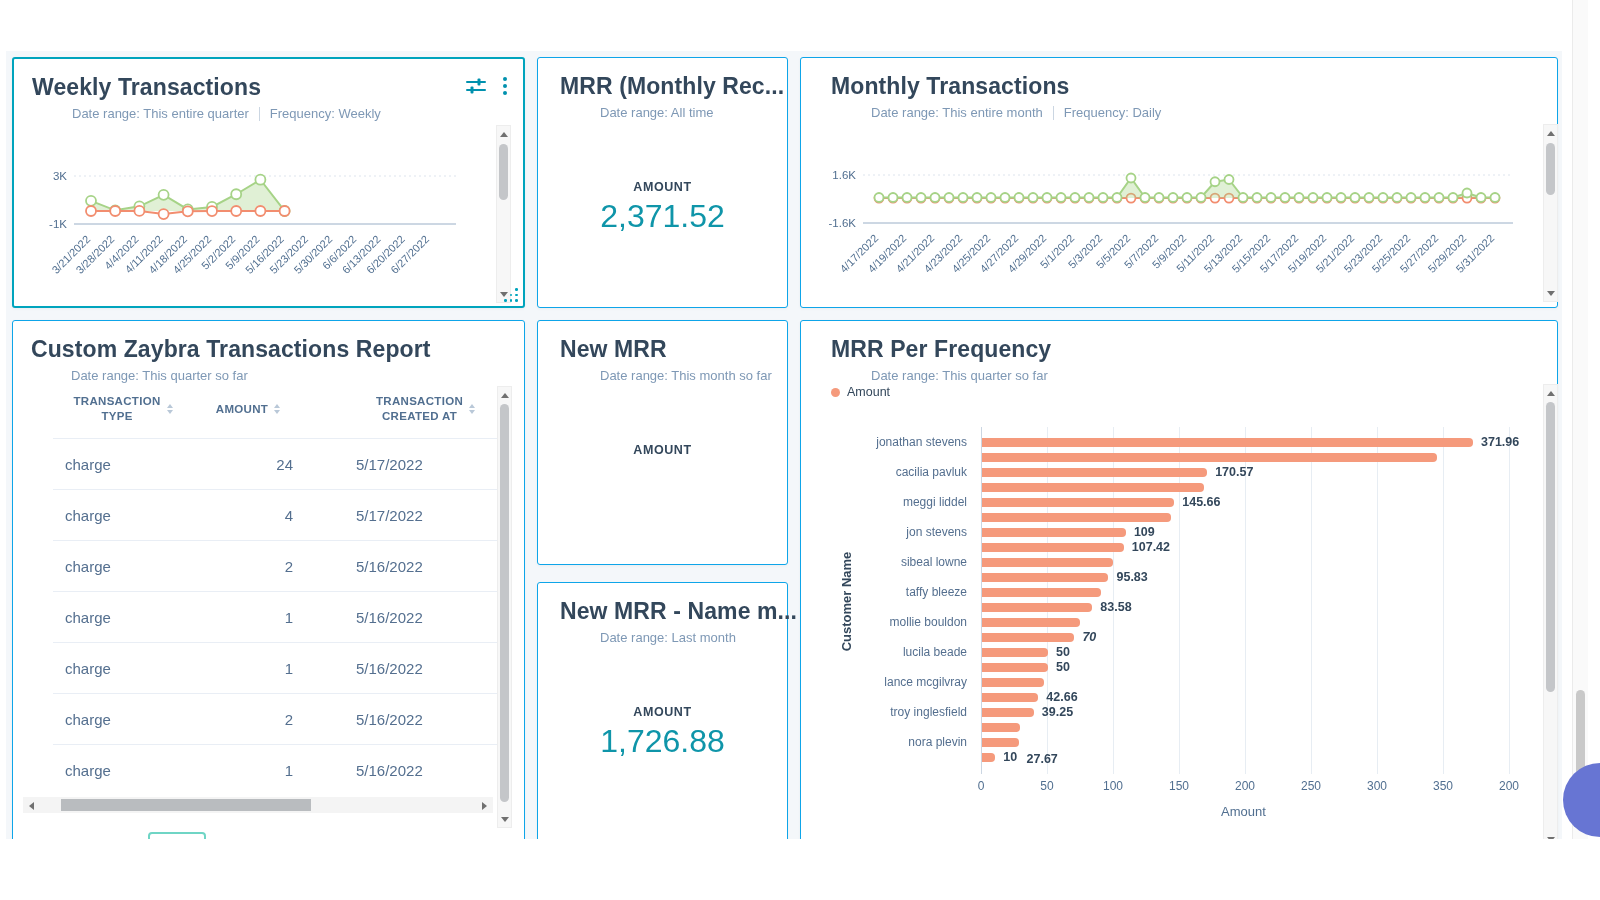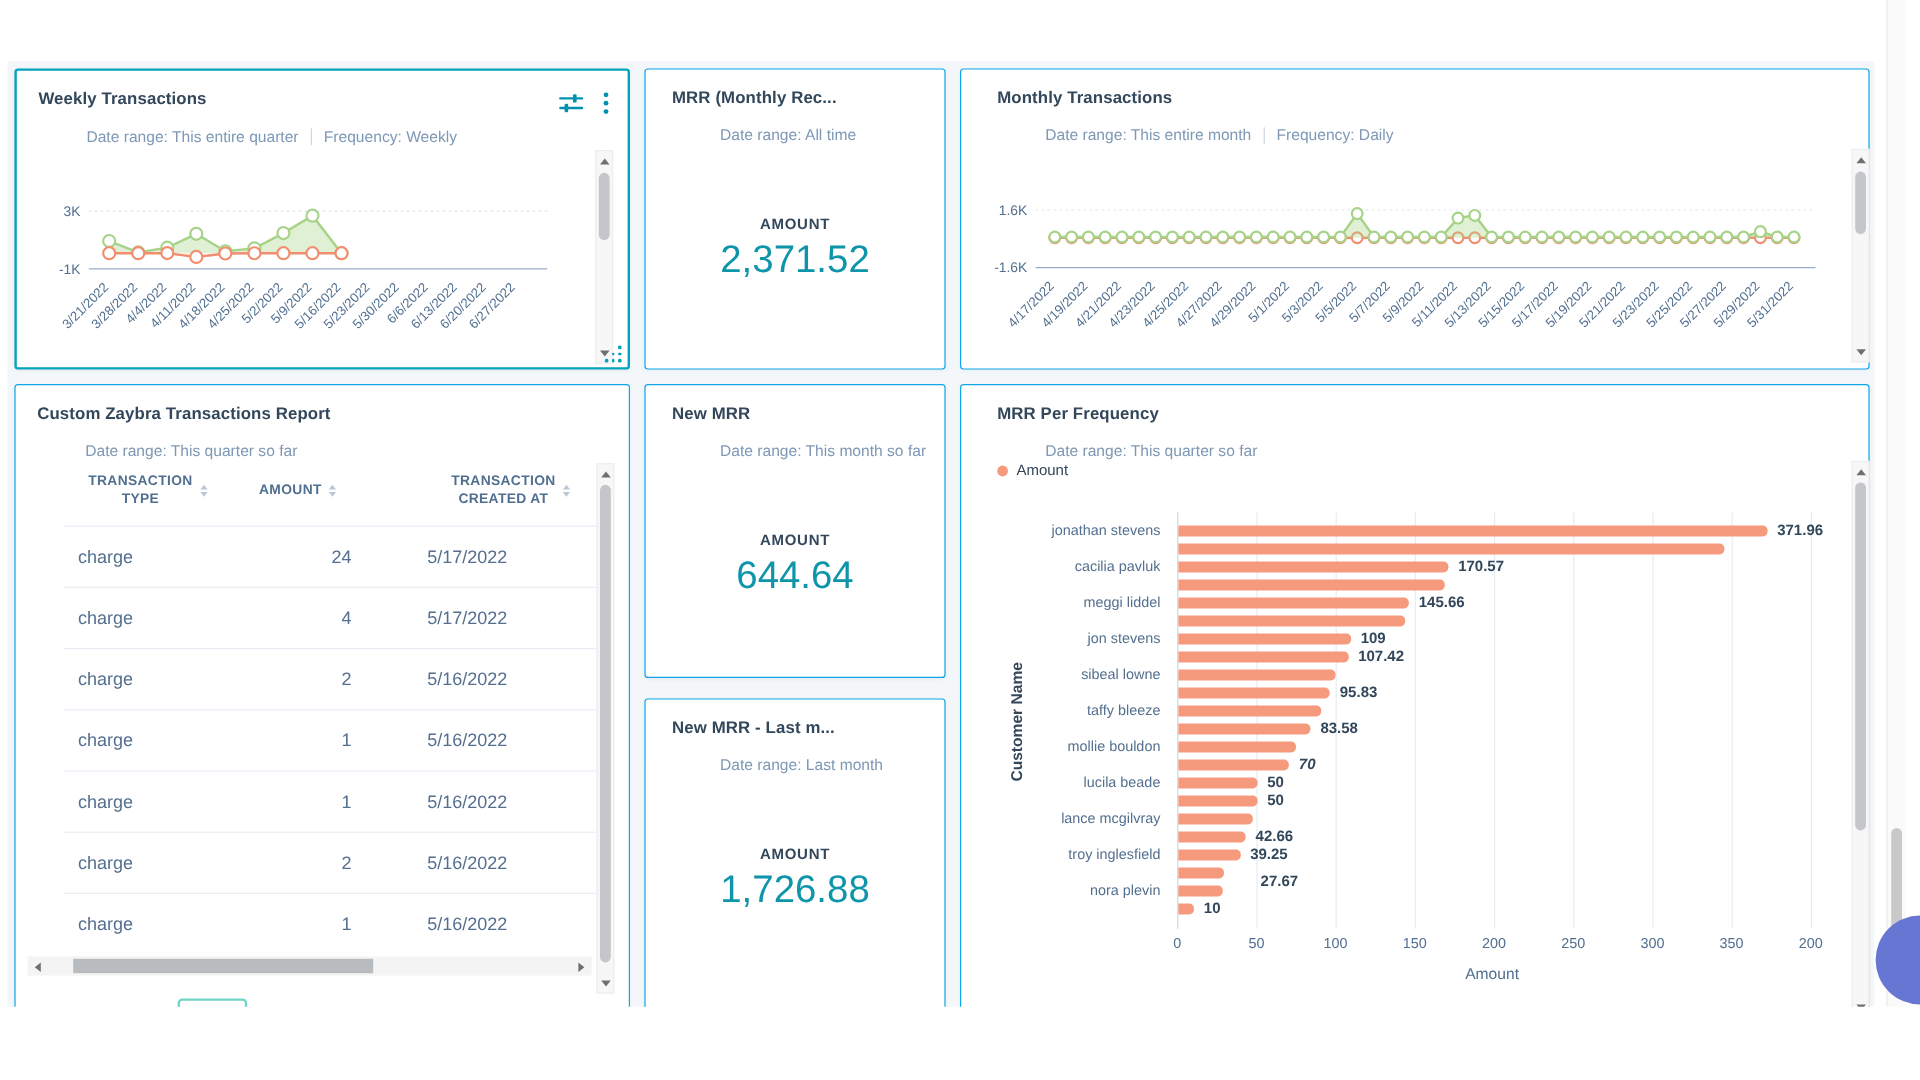--- a/index.html
+++ b/index.html
@@ -6,21 +6,21 @@
   html,body { width:1600px; height:900px; overflow:hidden; background:#fff;
               font-family:"Liberation Sans", sans-serif; }
   #stage { position:relative; width:1600px; height:900px; background:#fff; }
   #viewport { position:absolute; left:0; top:0; width:1600px; height:839px; overflow:hidden; }
   #dashbg { position:absolute; left:6px; top:51px; width:1556px; height:788px; background:#f4f7fa; }
 
   .card { position:absolute; background:#fff; border:1px solid #0ea5e9; border-radius:3px;
           box-shadow:0 1px 3px rgba(45,62,80,.05); }
   .card.selected { border:2px solid #00a4bd; }
 
-  .card-title { position:absolute; left:18px; top:15px; font-size:14px; font-weight:700;
+  .card-title { position:absolute; left:18px; top:15px; font-size:23px; font-weight:700;
                 color:#33475b; letter-spacing:.1px; white-space:nowrap; }
   .card-sub { position:absolute; left:18px; top:47px; font-size:13px; color:#7e98b5;
               display:flex; align-items:center; white-space:nowrap;margin-left:40px; }
   .sub-div { display:inline-block; width:1px; height:14px; background:#cbd6e2; margin:0 10px; }
   .mid .card-title, .mid .card-sub { left:22px; }
   .right .card-title, .right .card-sub { left:30px; }
 
   .amount-label { position:absolute; left:0; right:0; top:122px; text-align:center;
                   font-size:12.5px; font-weight:700; color:#33475b; letter-spacing:.6px; }
   .amount-value { position:absolute; left:0; right:0; top:140px; text-align:center;
@@ -418,25 +418,24 @@
           </div>
   </div>
 </section>
 
 <section class="card mid" style="left:537px;top:320px;width:251px;height:245px;">
   <h2 class="card-title">New MRR</h2>
   <div class="card-sub">
     <span>Date range: This month so far</span>
   </div>
   <div class="amount-label">AMOUNT</div>
-  <div class="amount-value">644.64</div>
 </section>
 
 <section class="card mid" style="left:537px;top:582px;width:251px;height:278px;">
-  <h2 class="card-title">New MRR - Last m...</h2>
+  <h2 class="card-title">New MRR - Name m...</h2>
   <div class="card-sub">
     <span>Date range: Last month</span>
   </div>
   <div class="amount-label">AMOUNT</div>
   <div class="amount-value">1,726.88</div>
 </section>
 
 <section class="card right" style="left:800px;top:320px;width:758px;height:540px;">
   <h2 class="card-title">MRR Per Frequency</h2>
   <div class="card-sub">
@@ -504,21 +503,21 @@
           <div class="hb-name" style="left:0;top:249px;">lance mcgilvray</div>
           <div class="hb-bar" style="left:181px;top:252px;width:62.040000000000006px;"></div>
           <div class="hb-bar" style="left:181px;top:267px;width:56.3112px;"></div>
           <div class="hb-val" style="left:245.31119999999999px;top:264.5px;">42.66</div>
           <div class="hb-name" style="left:0;top:279px;">troy inglesfield</div>
           <div class="hb-bar" style="left:181px;top:282px;width:51.81px;"></div>
           <div class="hb-val" style="left:240.81px;top:279.5px;">39.25</div>
           <div class="hb-bar" style="left:181px;top:297px;width:38.28px;"></div>
           <div class="hb-name" style="left:0;top:309px;">nora plevin</div>
           <div class="hb-bar" style="left:181px;top:312px;width:36.52440000000001px;"></div>
-          <div class="hb-val" style="left:225.5244px;top:302px;margin-left:24px;">27.67</div>
+          <div class="hb-val" style="left:225.5244px;top:327px;">27.67</div>
           <div class="hb-bar" style="left:181px;top:327px;width:13.200000000000001px;"></div>
           <div class="hb-val" style="left:202.2px;top:324.5px;">10</div>
         </div>
   <div class="vscroll" style="left:742px;top:63px;height:464px;">
     <div class="sbtn" style="top:2px;">
             <i class="tri-up"></i>
           </div>
     <div class="vthumb" style="top:17px;height:290px;"></div>
     <div class="sbtn" style="top:448px;">
             <i class="tri-dn"></i>

